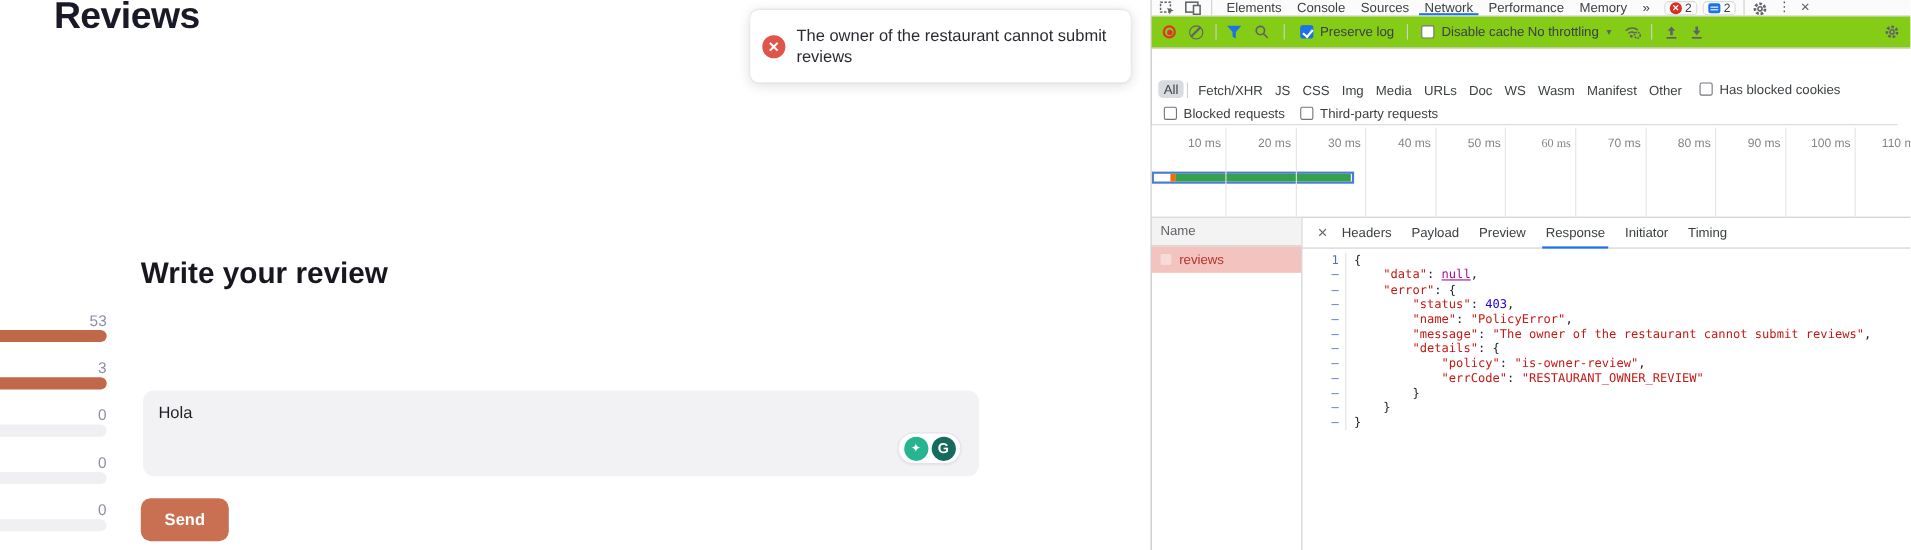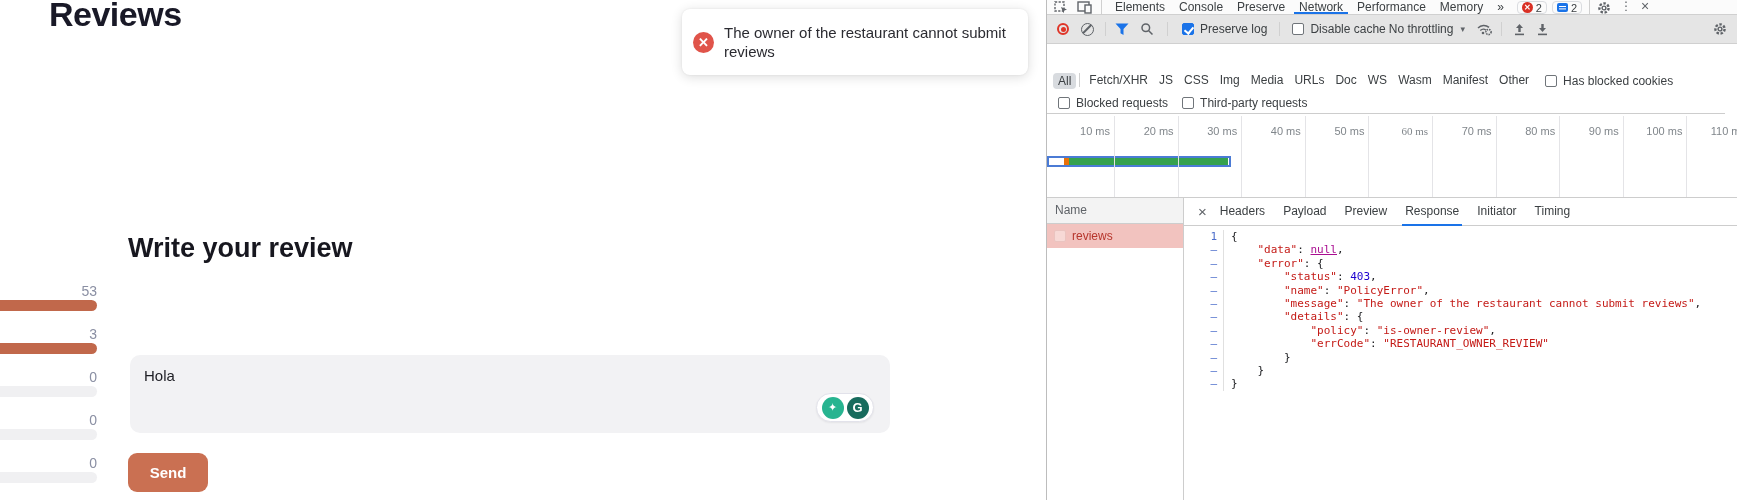--- a/index.html
+++ b/index.html
@@ -52,21 +52,21 @@
   .vdiv { width:1px; height:14px; background:#d0d0d0; align-self:center; }
   .badge { display:flex; align-items:center; gap:3px; border:1px solid #dadce0; border-radius:4px;
            height:13px; padding:0 4px; margin-top:1px; font-size:11px; }
   .err-dot { width:11px; height:11px; border-radius:50%; background:#d93025; color:#fff; font-size:8px;
              font-weight:bold; display:flex; align-items:center; justify-content:center; }
   .chat-ico { width:11px; height:9px; background:#1a73e8; border-radius:2px; position:relative; }
   .chat-ico::after { content:""; position:absolute; left:2px; top:2.5px; width:7px; height:1.2px;
                      background:#fff; box-shadow:0 2.4px 0 #fff; }
 
   .dt-toolbar { position:absolute; top:15px; left:0; right:0; height:29px; border-bottom:1px solid #d0d0d0;
-                display:flex; align-items:center; background:#e5e5e5; }
+                display:flex; align-items:center; background:#84cc16; }
   .rec { width:12px; height:12px; border:2px solid #df3528; border-radius:50%; position:relative; margin-left:10px; }
   .rec::after { content:""; position:absolute; left:1.5px; top:1.5px; width:5px; height:5px;
                 border-radius:50%; background:#df3528; }
   .clear-ico { width:13px; height:13px; border:1.5px solid #5f6368; border-radius:50%; position:relative; margin-left:12px; }
   .clear-ico::after { content:""; position:absolute; left:-1px; top:4.2px; width:12px; height:1.5px;
                       background:#5f6368; transform:rotate(-45deg); }
   .cb { width:12px; height:12px; border:1px solid #70757a; border-radius:2px; background:#fff; flex:0 0 auto; }
   .cb.on { background:#1a73e8; border-color:#1a73e8; position:relative; }
   .cb.on::after { content:""; position:absolute; left:2.5px; top:0.5px; width:4px; height:7px;
                   border:solid #fff; border-width:0 2px 2px 0; transform:rotate(40deg); }
@@ -185,21 +185,21 @@
       <span class="ico" style="margin-left:9px">
         <svg width="15" height="13" viewBox="0 0 15 13">
           <rect x="1" y="1" width="11" height="9" fill="none" stroke="#5f6368" stroke-width="1.4"></rect>
           <rect x="8" y="4" width="6" height="8" fill="#fbfbfb" stroke="#5f6368" stroke-width="1.4"></rect>
         </svg>
       </span>
       <div class="vdiv" style="margin:0 6px 0 9px"></div>
       <div style="display:flex">
           <span class="dt-tab">Elements</span>
           <span class="dt-tab">Console</span>
-          <span class="dt-tab">Preserve</span>
+          <span class="dt-tab">Sources</span>
           <span class="dt-tab sel">Network</span>
           <span class="dt-tab">Performance</span>
           <span class="dt-tab">Memory</span>
         </div>
       <span class="dt-tab">»</span>
       <span class="badge" style="margin-left:6px">
         <span class="err-dot">✕</span>
         <span>2</span>
       </span>
       <span class="badge" style="margin-left:5px">
@@ -264,21 +264,21 @@
       <span class="ico" style="margin-left:auto; margin-right:10px">
         <svg width="14" height="14" viewBox="0 0 14 14">
           <circle cx="7" cy="7" r="4.6" fill="none" stroke="#5f6368" stroke-width="2.4" stroke-dasharray="2.4 1.7"></circle>
           <circle cx="7" cy="7" r="1.9" fill="none" stroke="#5f6368" stroke-width="1.4"></circle>
         </svg>
       </span>
     </div>
 
 
     <div class="dt-typerow">
-      <div style="display:flex; align-items:flex-start">
+      <div style="display:flex; align-items:flex-end">
           <span class="type-item pill">All</span>
           <div class="type-div"></div>
           <span class="type-item">Fetch/XHR</span>
           <span class="type-item">JS</span>
           <span class="type-item">CSS</span>
           <span class="type-item">Img</span>
           <span class="type-item">Media</span>
           <span class="type-item">URLs</span>
           <span class="type-item">Doc</span>
           <span class="type-item">WS</span>

